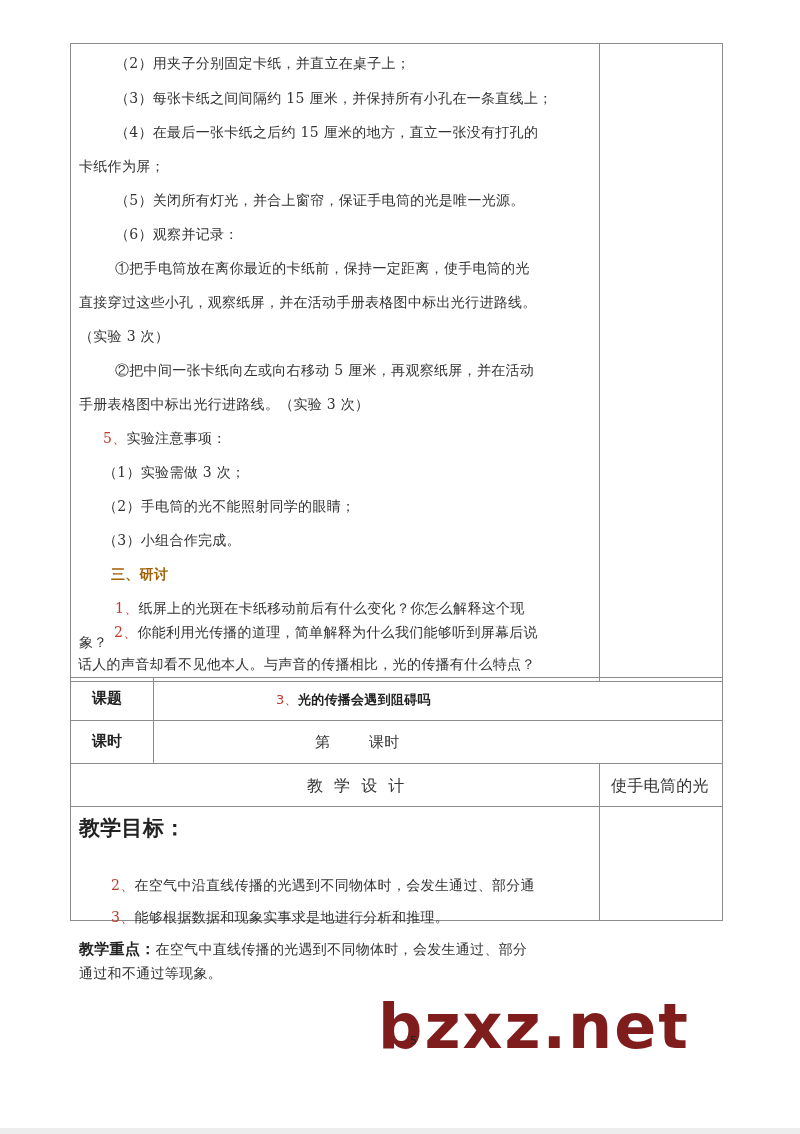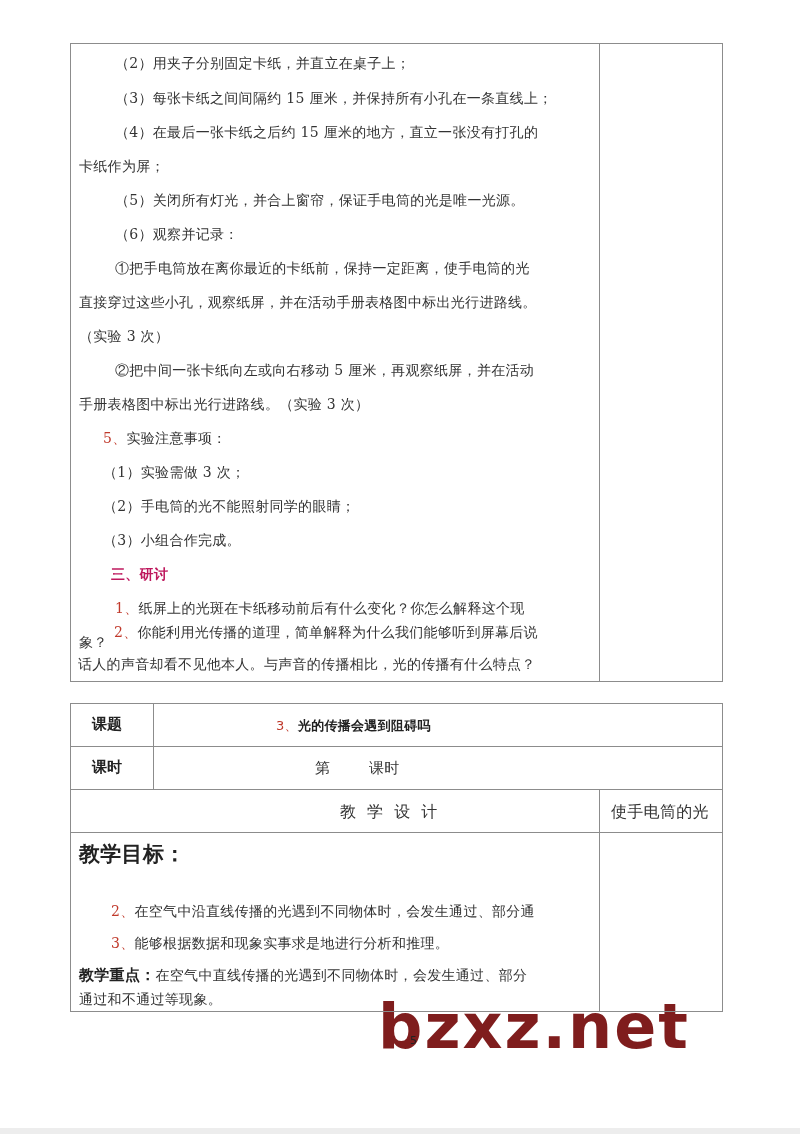--- a/index.html
+++ b/index.html
@@ -5,21 +5,21 @@
   html, body { margin: 0; padding: 0; }
   body {
     width: 800px; height: 1134px; background: #ffffff; position: relative; overflow: hidden;
     font-family: "DejaVu Serif", "Liberation Serif", serif; color: #333;
   }
   .tbl { position: absolute; border: 1.5px solid #8c8c8c; box-sizing: border-box; padding-left: 40px; }
   .vline { position: absolute; top: 0; bottom: 0; width: 0; border-left: 1.2px solid #8c8c8c; }
   .hline { position: absolute; left: 0; right: 0; height: 0; border-top: 1.2px solid #8c8c8c; }
   .line { position: absolute; font-size: 14px; white-space: nowrap; letter-spacing: 0.3px; }
   .red { color: #c0392b; }
-  .blue { color: #be185d; font-family: "DejaVu Sans", sans-serif; font-weight: bold; }
+  .blue { color: #a16207; font-family: "DejaVu Sans", sans-serif; font-weight: bold; }
   .bold { font-family: "DejaVu Sans", sans-serif; font-weight: bold; color: #222; }
   .label { position: absolute; font-family: "DejaVu Sans", sans-serif; font-weight: bold; font-size: 15px; color: #222; }
   .watermark {
     position: absolute; left: 378px; top: 990px; font-family: "DejaVu Sans", sans-serif; font-weight: bold;
     font-size: 62px; color: #7f1d1d; letter-spacing: 2px; z-index: 0;
   }
   .pagenum { position: absolute; left: 410px; top: 1034px; font-family: "DejaVu Sans", sans-serif; font-size: 11px; color: #222; z-index: 2; }
   .bottombar { position: absolute; left: 0; right: 0; top: 1128px; height: 6px; background: #ededed; }
 </style>
 </head>
@@ -56,37 +56,37 @@
   </div>
   <div class="line" style="left:8px; top:590px;">象？</div>
 
 </div>
 
 <div class="line" style="left:114px; top:624px;">
   <span class="red">2、</span><span>你能利用光传播的道理，简单解释为什么我们能够听到屏幕后说</span>
 </div>
 <div class="line" style="left:78px; top:656px;">话人的声音却看不见他本人。与声音的传播相比，光的传播有什么特点？</div>
 
-<div class="tbl" style="left:70px; top:703px; width:653px; height:309px;">
+<div class="tbl" style="left:70px; top:677px; width:653px; height:244px;">
   <div class="hline" style="top:42px;"></div>
   <div class="hline" style="top:85px;"></div>
   <div class="hline" style="top:128px;"></div>
   <div class="vline" style="left:82px; top:0; bottom:auto; height:85px;"></div>
   <div class="vline" style="left:528px; top:85px;"></div>
 
   <div class="label" style="left:21px; top:11px;">课题</div>
   <div class="line bold" style="left:205px; top:13px; font-size:13px;">
     <span class="red" style="font-weight:normal;">3、</span><span>光的传播会遇到阻碍吗</span>
   </div>
 
   <div class="label" style="left:21px; top:54px;">课时</div>
   <div class="line" style="left:244px; top:55px; font-size:15px;">第</div>
   <div class="line" style="left:298px; top:55px; font-size:15px;">课时</div>
 
-  <div class="line" style="left:236px; top:98px; font-size:16px; letter-spacing:3px;margin-left:33px;">教 学 设 计</div>
+  <div class="line" style="left:236px; top:98px; font-size:16px; letter-spacing:3px;">教 学 设 计</div>
   <div class="line" style="left:540px; top:98px; font-size:16px;">使手电筒的光</div>
 
   <div class="line bold" style="left:8px; top:136px; font-size:21px;">教学目标：</div>
   <div class="line" style="left:40px; top:199px;">
     <span class="red">2、</span><span>在空气中沿直线传播的光遇到不同物体时，会发生通过、部分通</span>
   </div>
   <div class="line" style="left:40px; top:231px;">
     <span class="red">3、</span><span>能够根据数据和现象实事求是地进行分析和推理。</span>
   </div>
   <div class="line" style="left:8px; top:262px;">

